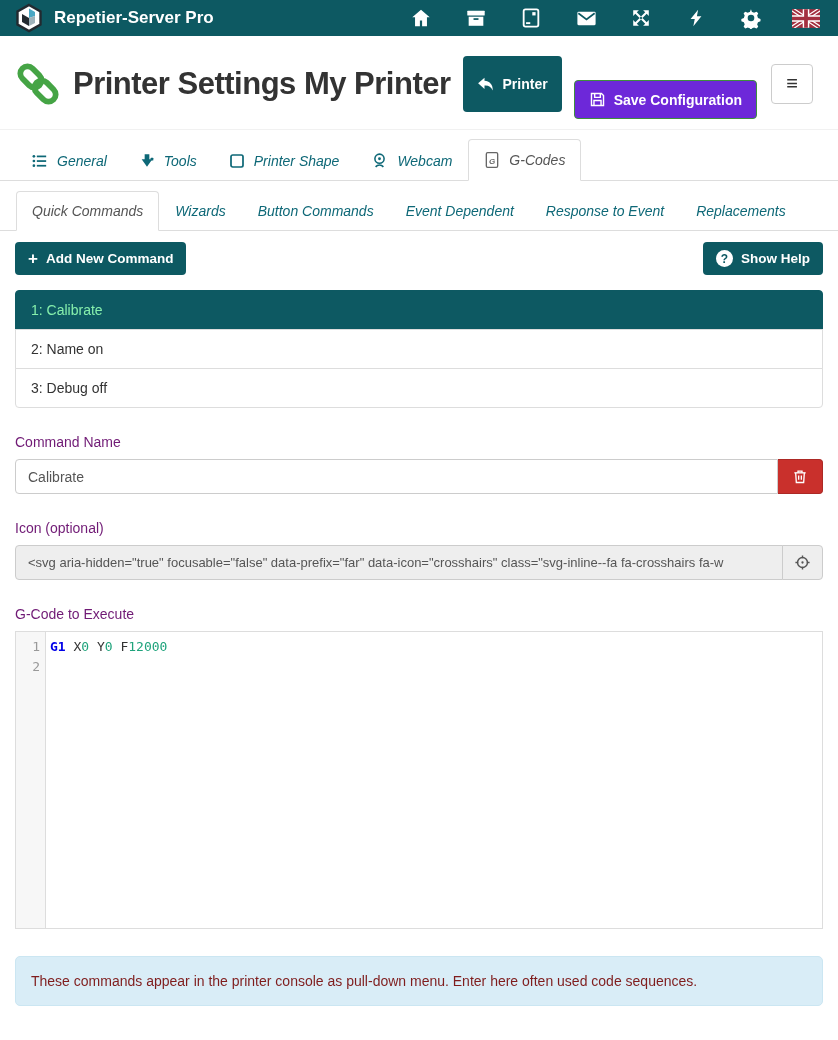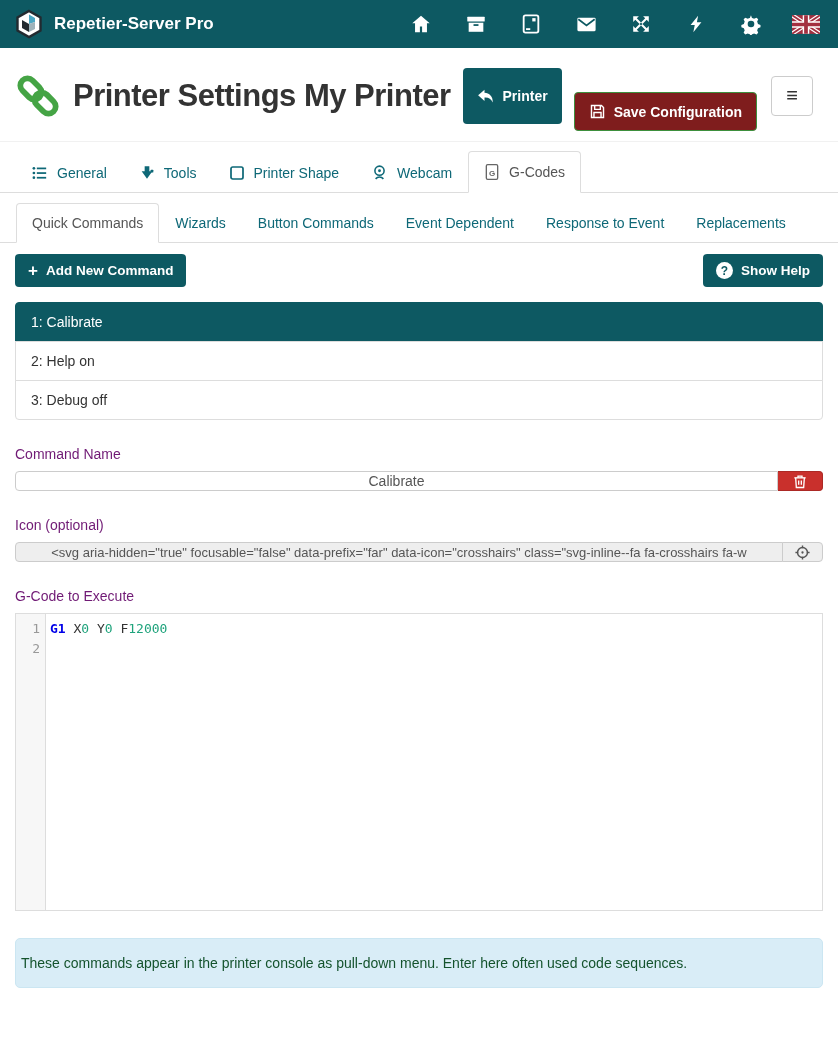--- a/index.html
+++ b/index.html
@@ -1,80 +1,80 @@
 <!DOCTYPE html>
 <html><head>
 <meta charset="utf-8">
 <style>
   * { margin:0; padding:0; box-sizing:border-box; }
   html,body { width:838px; background:#fff; font-family:"Liberation Sans", sans-serif; color:#333; }
 
   
-  .navbar { height:48px; background:#0d5962; display:flex; align-items:center; padding:13px 14px; }
+  .navbar { height:36px; background:#0d5962; display:flex; align-items:center; padding:13px 14px; }
   .brand { display:flex; align-items:center; gap:10px; color:#fff; font-size:17px; font-weight:700; }
   .nav-icons { margin-left:auto; display:flex; align-items:center; gap:31px; padding-right:6px; }
   .nav-icons a { display:inline-flex; width:24px; height:24px; align-items:center; justify-content:center; cursor:pointer; }
 
   
   .page-header { display:flex; align-items:center; gap:12px; padding:12px 15px 10px 15px; border-bottom:1px solid #f1f1f1; }
   .page-title { font-size:31px; font-weight:700; color:#333; letter-spacing:-.5px; white-space:nowrap; }
   .btn { display:inline-flex; align-items:center; gap:8px; border:none; border-radius:4px; cursor:pointer;
          font-family:"Liberation Sans", sans-serif; font-weight:700; font-size:14px; }
   .btn-teal { background:#0d5962; color:#fff; padding:20px 14px; }
-  .btn-green { background:#7f1d1d; color:#fff; padding:10px 14px; border:1px solid #3d8f3d;margin-top:32px; }
+  .btn-green { background:#6d28d9; color:#fff; padding:10px 14px; border:1px solid #3d8f3d;margin-top:32px; }
   .btn-menu { background:#fff; border:1px solid #ccc; color:#333; width:42px; height:40px; justify-content:center;
               font-size:20px; font-weight:700; margin-left:2px; }
 
   
-  .tabs { display:flex; align-items:flex-end; border-bottom:1px solid #ddd; padding:0 15px; margin-top:9px; }
+  .tabs { display:flex; align-items:flex-end; border-bottom:1px solid #ddd; padding:0 15px; margin-top:9px;font-style:italic; }
   .tab { display:inline-flex; align-items:center; gap:9px; padding:11px 15px; font-size:14px; color:#0e6877;
          cursor:pointer; border:1px solid transparent; margin-bottom:-1px; background:transparent; border-radius:4px 4px 0 0; }
   .tab.active { background:#fff; border-color:#ddd; border-bottom-color:#fff; color:#555; cursor:default; }
   .tabs-sub { margin-top:10px;padding-left:16px; }
 
   
   .cmd-toolbar { display:flex; justify-content:space-between; align-items:center; padding:0 15px; margin-top:11px; }
   .btn-sm { padding:8px 13px; font-size:13.5px; }
   .q-circle { width:17px; height:17px; border-radius:50%; background:#fff; color:#0d5962; font-size:12px; font-weight:700;
               display:inline-flex; align-items:center; justify-content:center; }
   .plus-glyph { font-size:17px; font-weight:700; line-height:1; }
 
   
   .list-group { margin:15px 15px 0 15px; border-radius:4px; }
   .list-item { padding:11px 15px; font-size:14px; border:1px solid #ddd; background:#fff; color:#333; cursor:pointer; margin-top:-1px; }
   .list-item:first-child { border-radius:4px 4px 0 0; margin-top:0; }
   .list-item:last-child { border-radius:0 0 4px 4px; }
-  .list-item.active { background:#0d5962; border-color:#0d5962; color:#ffffff; font-weight:400; }
+  .list-item.active { background:#0d5962; border-color:#0d5962; color:#86efac; font-weight:400; }
 
   
   .form-label { font-size:14px; font-weight:400; color:#701a75; margin:26px 15px 0 15px; }
   .input-group { display:flex; margin:9px 15px 0 15px; }
-  .form-input { flex:1; height:20px; border:1px solid #ccc; border-radius:4px 0 0 4px; padding:6px 12px;
-                font-size:14px; color:#555; font-family:"Liberation Sans", sans-serif; outline:none;text-align:center; }
+  .form-input { flex:1; height:35px; border:1px solid #ccc; border-radius:4px 0 0 4px; padding:6px 12px;
+                font-size:14px; color:#555; font-family:"Liberation Sans", sans-serif; outline:none; }
   .addon-danger { width:45px; background:#c9302c; border:1px solid #ac2925; border-left:none; border-radius:0 4px 4px 0;
                   display:flex; align-items:center; justify-content:center; cursor:pointer; }
   .form-input.readonly { background:#eee; color:#555; font-size:13px; border-radius:4px 0 0 4px; white-space:nowrap;
                          overflow:hidden; text-overflow:clip; }
   .addon-plain { width:41px; background:#eee; border:1px solid #ccc; border-left:1px solid #ccc; border-radius:0 4px 4px 0;
                  display:flex; align-items:center; justify-content:center; margin-left:-1px; }
 
   
   .editor { margin:9px 15px 0 15px; border:1px solid #ddd; height:298px; display:flex; font-family:"DejaVu Sans Mono", monospace;
             font-size:13px; background:#fff; cursor:text; }
   .cm-gutter { width:30px; background:#f7f7f7; border-right:1px solid #ddd; padding-top:5px; text-align:right; }
   .cm-gutter div { color:#999; line-height:20px; padding-right:5px; }
   .cm-code { flex:1; padding:5px 0 0 4px; }
   .cm-line { line-height:20px; white-space:pre; color:#333; }
   .cm-cmd { color:#0000e8; font-weight:700; }
   .cm-plain { color:#333; }
   .cm-num { color:#1fa37c; }
 
   
   .alert-info { margin:27px 15px 0 15px; background:#d9edf7; border:1px solid #cbe6f2; border-radius:5px;
-                padding:16px 5px; font-size:14px; color:#14532d; }
+                padding:16px 15px; font-size:14px; color:#7f1d1d; }
   .footer-bar { margin:20px 15px 0 15px; display:flex; justify-content:flex-end; padding-bottom:10px; }
   .btn-footer { padding:8px 12px; font-size:13.5px; }
 
   svg { display:block; }
 </style>
 </head>
 <body>
 
 <div class="navbar">
   <div class="brand">
@@ -273,21 +273,21 @@
     <span>Add New Command</span>
   </button>
   <button class="btn btn-teal btn-sm">
     <span class="q-circle">?</span>
     <span>Show Help</span>
   </button>
 </div>
 
 <div class="list-group">
   <div class="list-item active">1: Calibrate</div>
-  <div class="list-item">2: Help on</div>
+  <div class="list-item">2: Name on</div>
   <div class="list-item">3: Debug off</div>
 </div>
 
 <div class="form-label">Command Name</div>
 <div class="input-group">
   <input class="form-input" value="Calibrate" style="">
   <div class="addon-danger">
     <span>
       <svg width="16" height="17" viewBox="0 0 24 24" fill="none" stroke="#fff" stroke-width="2">
           <path d="M3.5 6.5 h17"></path>

